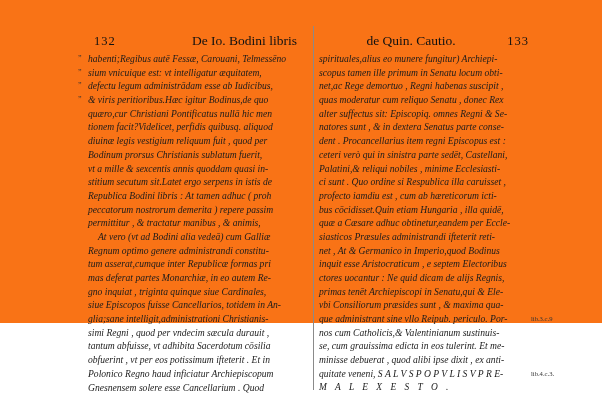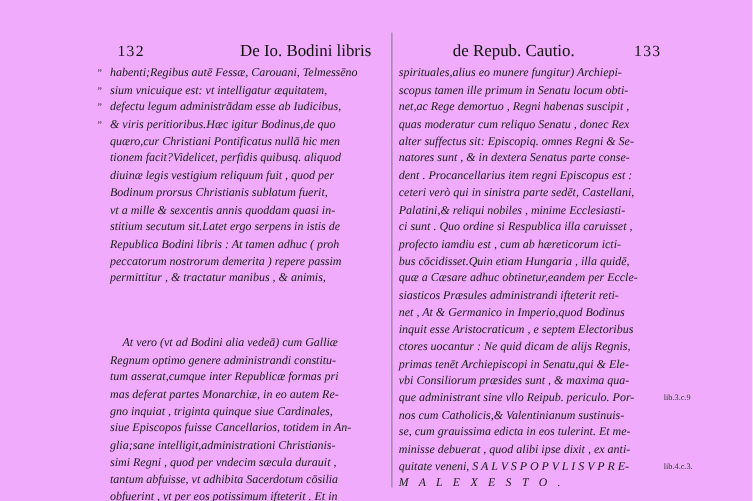--- a/index.html
+++ b/index.html
@@ -1,31 +1,31 @@
 <!DOCTYPE html>
 <html><head>
   <meta charset="utf-8">
   <style>
     html, body { margin:0; padding:0; background:#ffffff; }
     body { width:602px; height:401px; position:relative; overflow:hidden;
            font-family:"DejaVu Serif", serif; color:#1a1a1a; }
-    .spread { position:absolute; left:0; top:0; width:602px; height:401px; background:#f0abfc; }
+    .spread { position:absolute; left:0; top:0; width:602px; height:323px; background:#f97316; }
     .gutter { position:absolute; left:313px; top:26px; width:1px; height:364px; background:#8a8a8a; }
     .page { position:absolute; top:33px; }
     .page.left { left:88px; width:216px; }
     .page.right { left:319px; width:210px; }
     .header { position:relative; height:16px; font-family:"Liberation Serif", serif; font-size:13.5px; line-height:16px; color:#111; }
     .header .num { position:absolute; top:0; font-size:12.5px; letter-spacing:1px; }
     .page.left .header .num { left:6px; }
     .page.left .header .title { position:absolute; left:104px; top:0; }
     .page.right .header .title { position:absolute; left:0; width:100%; text-align:center; top:0; padding-right:26px; box-sizing:border-box; }
     .page.right .header .num { right:0; }
     .body { margin-top:3px; font-family:"Liberation Serif", serif; font-style:italic; font-size:9.6px; line-height:13.7px; color:#1b1b1b; }
     .line { white-space:nowrap; position:relative; height:13.7px; }
-    .line.indent { padding-left:10px;margin-top:38px; }
+    .line.indent { padding-left:10px; }
     .line.caps { letter-spacing:3px; font-size:9.4px; }
     .quote-mark { position:absolute; left:-10px; top:0; font-style:normal; font-size:8px; color:#333; }
     .marginal { position:absolute; left:212px; font-family:"Liberation Serif", serif; font-size:6.6px; color:#333; font-style:normal; white-space:nowrap; }
   </style>
 </head>
 <body>
 
 <div class="spread">
   <div class="gutter"></div>
 
@@ -58,21 +58,21 @@
         <div class="line"><span>simi Regni , quod per vndecim sæcula durauit ,</span></div>
         <div class="line"><span>tantum abfuisse, vt adhibita Sacerdotum cōsilia</span></div>
         <div class="line"><span>obfuerint , vt per eos potissimum ifteterit . Et in</span></div>
         <div class="line"><span>Polonico Regno haud inficiatur Archiepiscopum</span></div>
         <div class="line"><span>Gnesnensem solere esse Cancellarium . Quod</span></div>
       </div>
   </div>
 
   <div class="page right">
     <div class="header">
-      <span class="title">de Repub. Cautio.</span>
+      <span class="title">de Quin. Cautio.</span>
       <span class="num">133</span>
     </div>
     <div class="body" id="right-body">
         <div class="line"><span>spirituales,alius eo munere fungitur) Archiepi-</span></div>
         <div class="line"><span>scopus tamen ille primum in Senatu locum obti-</span></div>
         <div class="line"><span>net,ac Rege demortuo , Regni habenas suscipit ,</span></div>
         <div class="line"><span>quas moderatur cum reliquo Senatu , donec Rex</span></div>
         <div class="line"><span>alter suffectus sit: Episcopiq. omnes Regni &amp; Se-</span></div>
         <div class="line"><span>natores sunt , &amp; in dextera Senatus parte conse-</span></div>
         <div class="line"><span>dent . Procancellarius item regni Episcopus est :</span></div>

